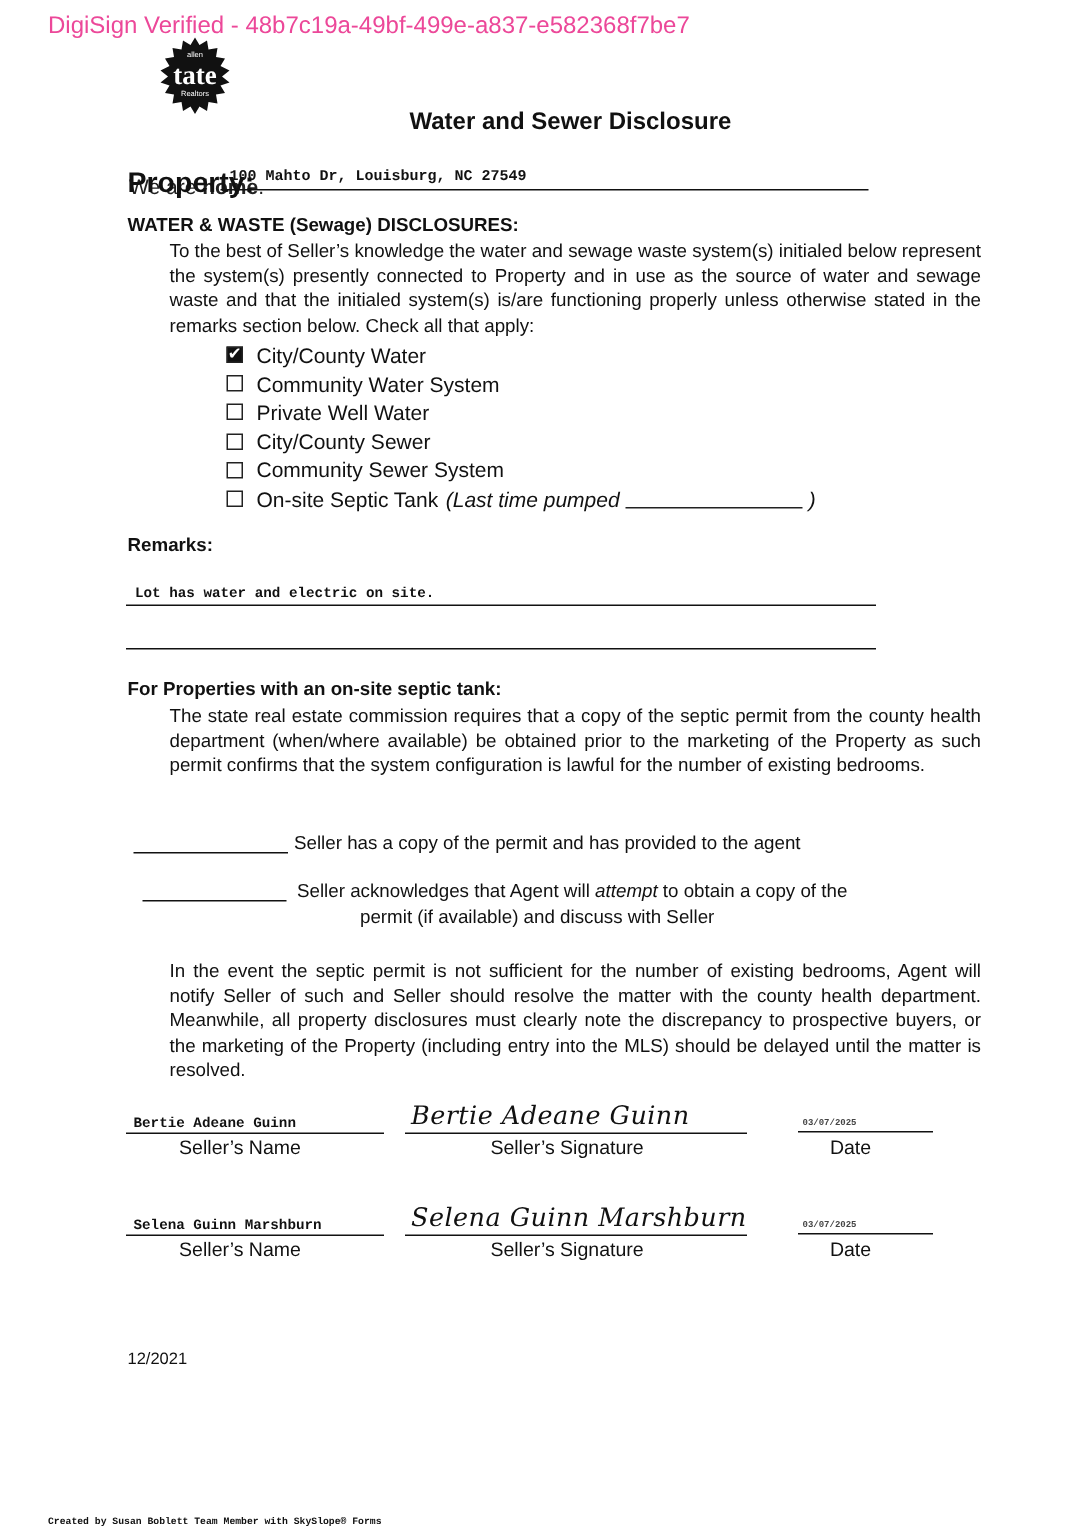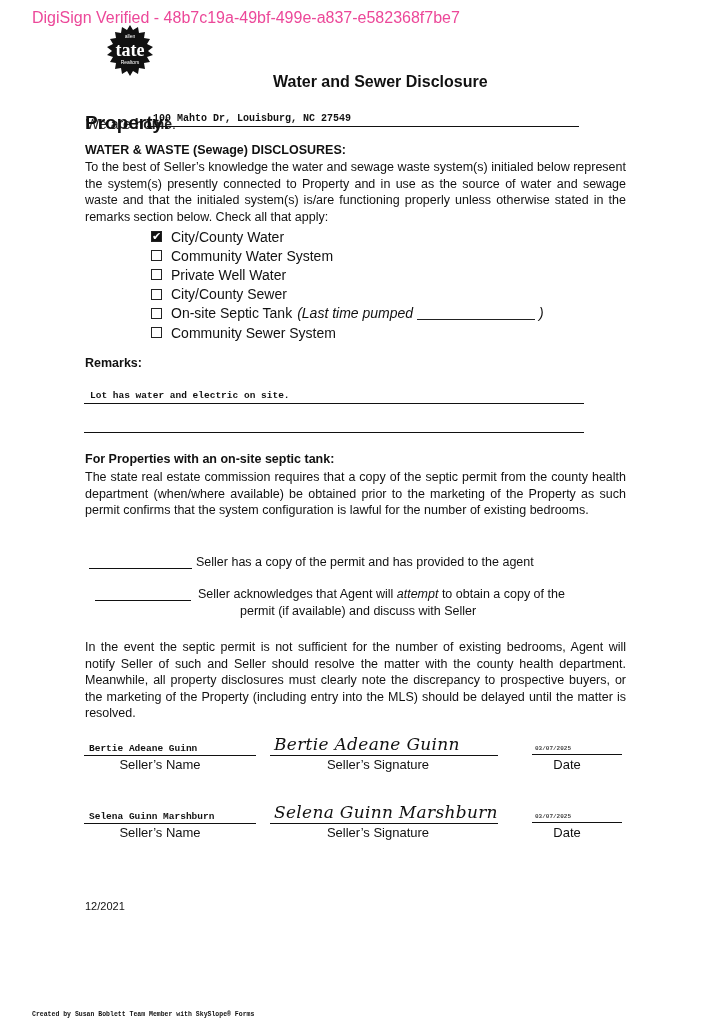--- a/index.html
+++ b/index.html
@@ -7,21 +7,21 @@
   .abs { position: absolute; }
   .verified { left: 32px; top: 9px; font-size: 16px; color: #ec4899; }
   .logo { left: 104px; top: 24px; width: 52px; height: 52px; }
   .tagline { left: 86px; top: 75px; font-size: 14px; color: #222; margin-top: 41px; }
   .tagline b { font-weight: bold; }
   .title { left: 273px; top: 73px; font-size: 16px; font-weight: bold; }
   .property-label { left: 85px; top: 112px; font-size: 19px; font-weight: bold; }
   .mono { font-family: "Liberation Mono", monospace; font-weight: bold; }
   .property-line { left: 147px; top: 113px; width: 432px; border-bottom: 1px solid #111; height: 14px; font-size: 10px; padding-left: 6px; box-sizing: border-box; }
   .h-bold { font-size: 12.5px; font-weight: bold; }
-  .para { font-size: 12.5px; line-height: 16.6px; text-align: justify; }
+  .para { font-size: 12.5px; line-height: 16.6px; text-align: justify; margin-left: 28px; }
   .checklist { left: 151px; top: 227px; font-size: 14px; }
   .check-item { display: flex; align-items: center; height: 19.2px; }
   .box { width: 11px; height: 11px; border: 1px solid #222; margin-right: 9px; box-sizing: border-box; display: inline-flex; align-items: center; justify-content: center; font-size: 11px; line-height: 1; }
   .box.checked { background: #111; color: #fff; }
   .blank { display: inline-block; width: 118px; border-bottom: 1px solid #222; height: 12px; margin: 0 4px; }
   .line { border-bottom: 1px solid #111; }
   .remark-line { left: 84px; width: 500px; height: 14px; font-size: 9.5px; padding-left: 6px; box-sizing: border-box; }
   .sig-name { font-size: 9.5px; height: 13px; border-bottom: 1px solid #111; padding-left: 5px; box-sizing: border-box; }
   .sig-script { font-family: "DejaVu Serif", serif; font-style: italic; font-size: 17px; height: 22px; border-bottom: 1px solid #111; padding-left: 4px; box-sizing: border-box; color: #111; letter-spacing: 0.3px; }
   .sig-date { font-size: 6px; height: 10px; border-bottom: 1px solid #111; padding-left: 3px; box-sizing: border-box; color: #444; }
@@ -66,28 +66,28 @@
   <div class="check-item">
     <span class="box"></span>
     <span>Private Well Water</span>
   </div>
   <div class="check-item">
     <span class="box"></span>
     <span>City/County Sewer</span>
   </div>
   <div class="check-item">
     <span class="box"></span>
+    <span>Community Sewer System</span>
+  </div>
+  <div class="check-item">
+    <span class="box"></span>
     <span>On-site Septic Tank</span>
     <i style="margin-left:5px;">(Last time pumped</i>
     <span class="blank"></span>
     <i>)</i>
-  </div>
-  <div class="check-item">
-    <span class="box"></span>
-    <span>Community Sewer System</span>
   </div>
 </div>
 
 <div class="abs h-bold" style="left:85px; top:356px;">Remarks:</div>
 <div class="abs remark-line line mono" style="top:390px;">Lot has water and electric on site.</div>
 <div class="abs remark-line line mono" style="top:419px; height:14px;"></div>
 
 <div class="abs h-bold" style="left:85px; top:452px;">For Properties with an on-site septic tank:</div>
 <div class="abs para" style="left:85px; top:469px; width:541px;">The state real estate commission requires that a copy of the septic permit from the county health department (when/where available) be obtained prior to the marketing of the Property as such permit confirms that the system configuration is lawful for the number of existing bedrooms.</div>
 

